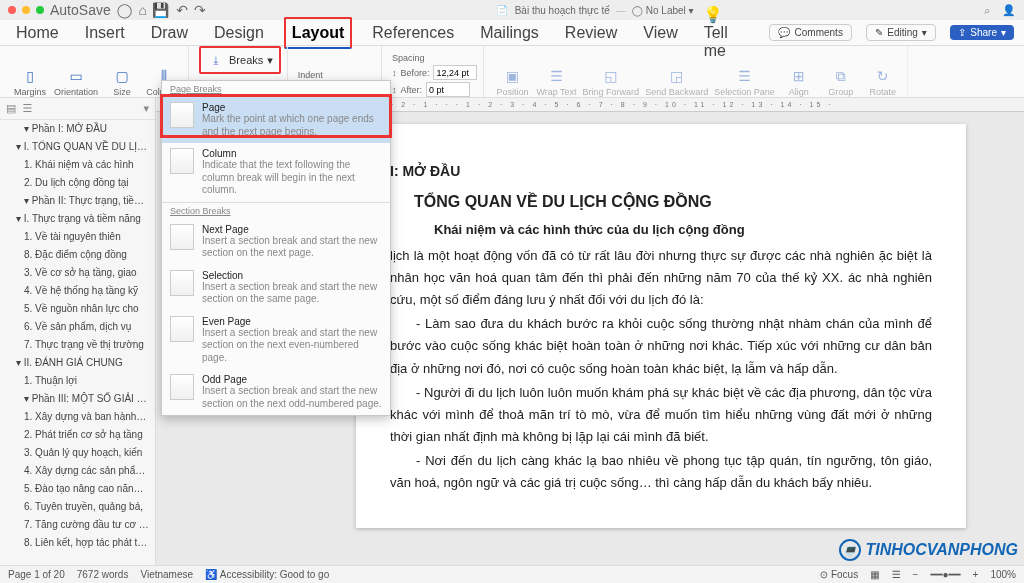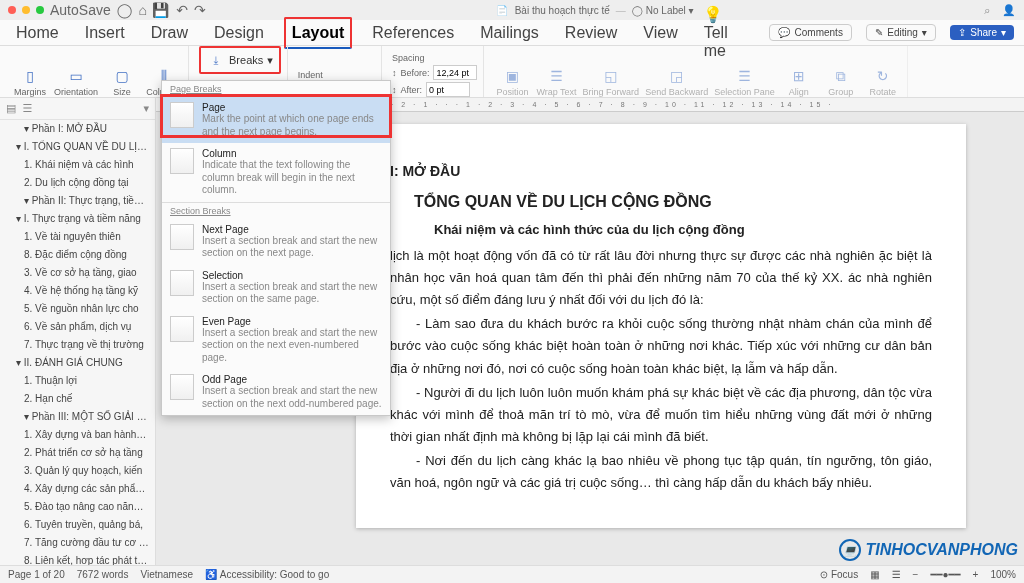--- a/index.html
+++ b/index.html
@@ -231,21 +231,20 @@
         <div class="nav-item l2">▾ I. Thực trạng và tiềm năng</div>
         <div class="nav-item l3">1. Về tài nguyên thiên</div>
         <div class="nav-item l3">8. Đặc điểm cộng đồng</div>
         <div class="nav-item l3">3. Về cơ sở hạ tầng, giao</div>
         <div class="nav-item l3">4. Về hệ thống hạ tầng kỹ</div>
         <div class="nav-item l3">5. Về nguồn nhân lực cho</div>
         <div class="nav-item l3">6. Về sản phẩm, dịch vụ</div>
         <div class="nav-item l3">7. Thực trạng về thị trường</div>
         <div class="nav-item l2">▾ II. ĐÁNH GIÁ CHUNG</div>
         <div class="nav-item l3">1. Thuận lợi</div>
-        <div class="nav-item l3">2. Hạn chế</div>
         <div class="nav-item l1">▾ Phần III: MỘT SỐ GIẢI PHÁP V</div>
         <div class="nav-item l3">1. Xây dựng và ban hành cơ</div>
         <div class="nav-item l3">2. Phát triển cơ sở hạ tầng</div>
         <div class="nav-item l3">3. Quản lý quy hoạch, kiến</div>
         <div class="nav-item l3">4. Xây dựng các sản phẩm và</div>
         <div class="nav-item l3">5. Đào tạo nâng cao năng lực</div>
         <div class="nav-item l3">6. Tuyên truyền, quảng bá,</div>
         <div class="nav-item l3">7. Tăng cường đầu tư cơ sở</div>
         <div class="nav-item l3">8. Liên kết, hợp tác phát triển</div>
       </div>

